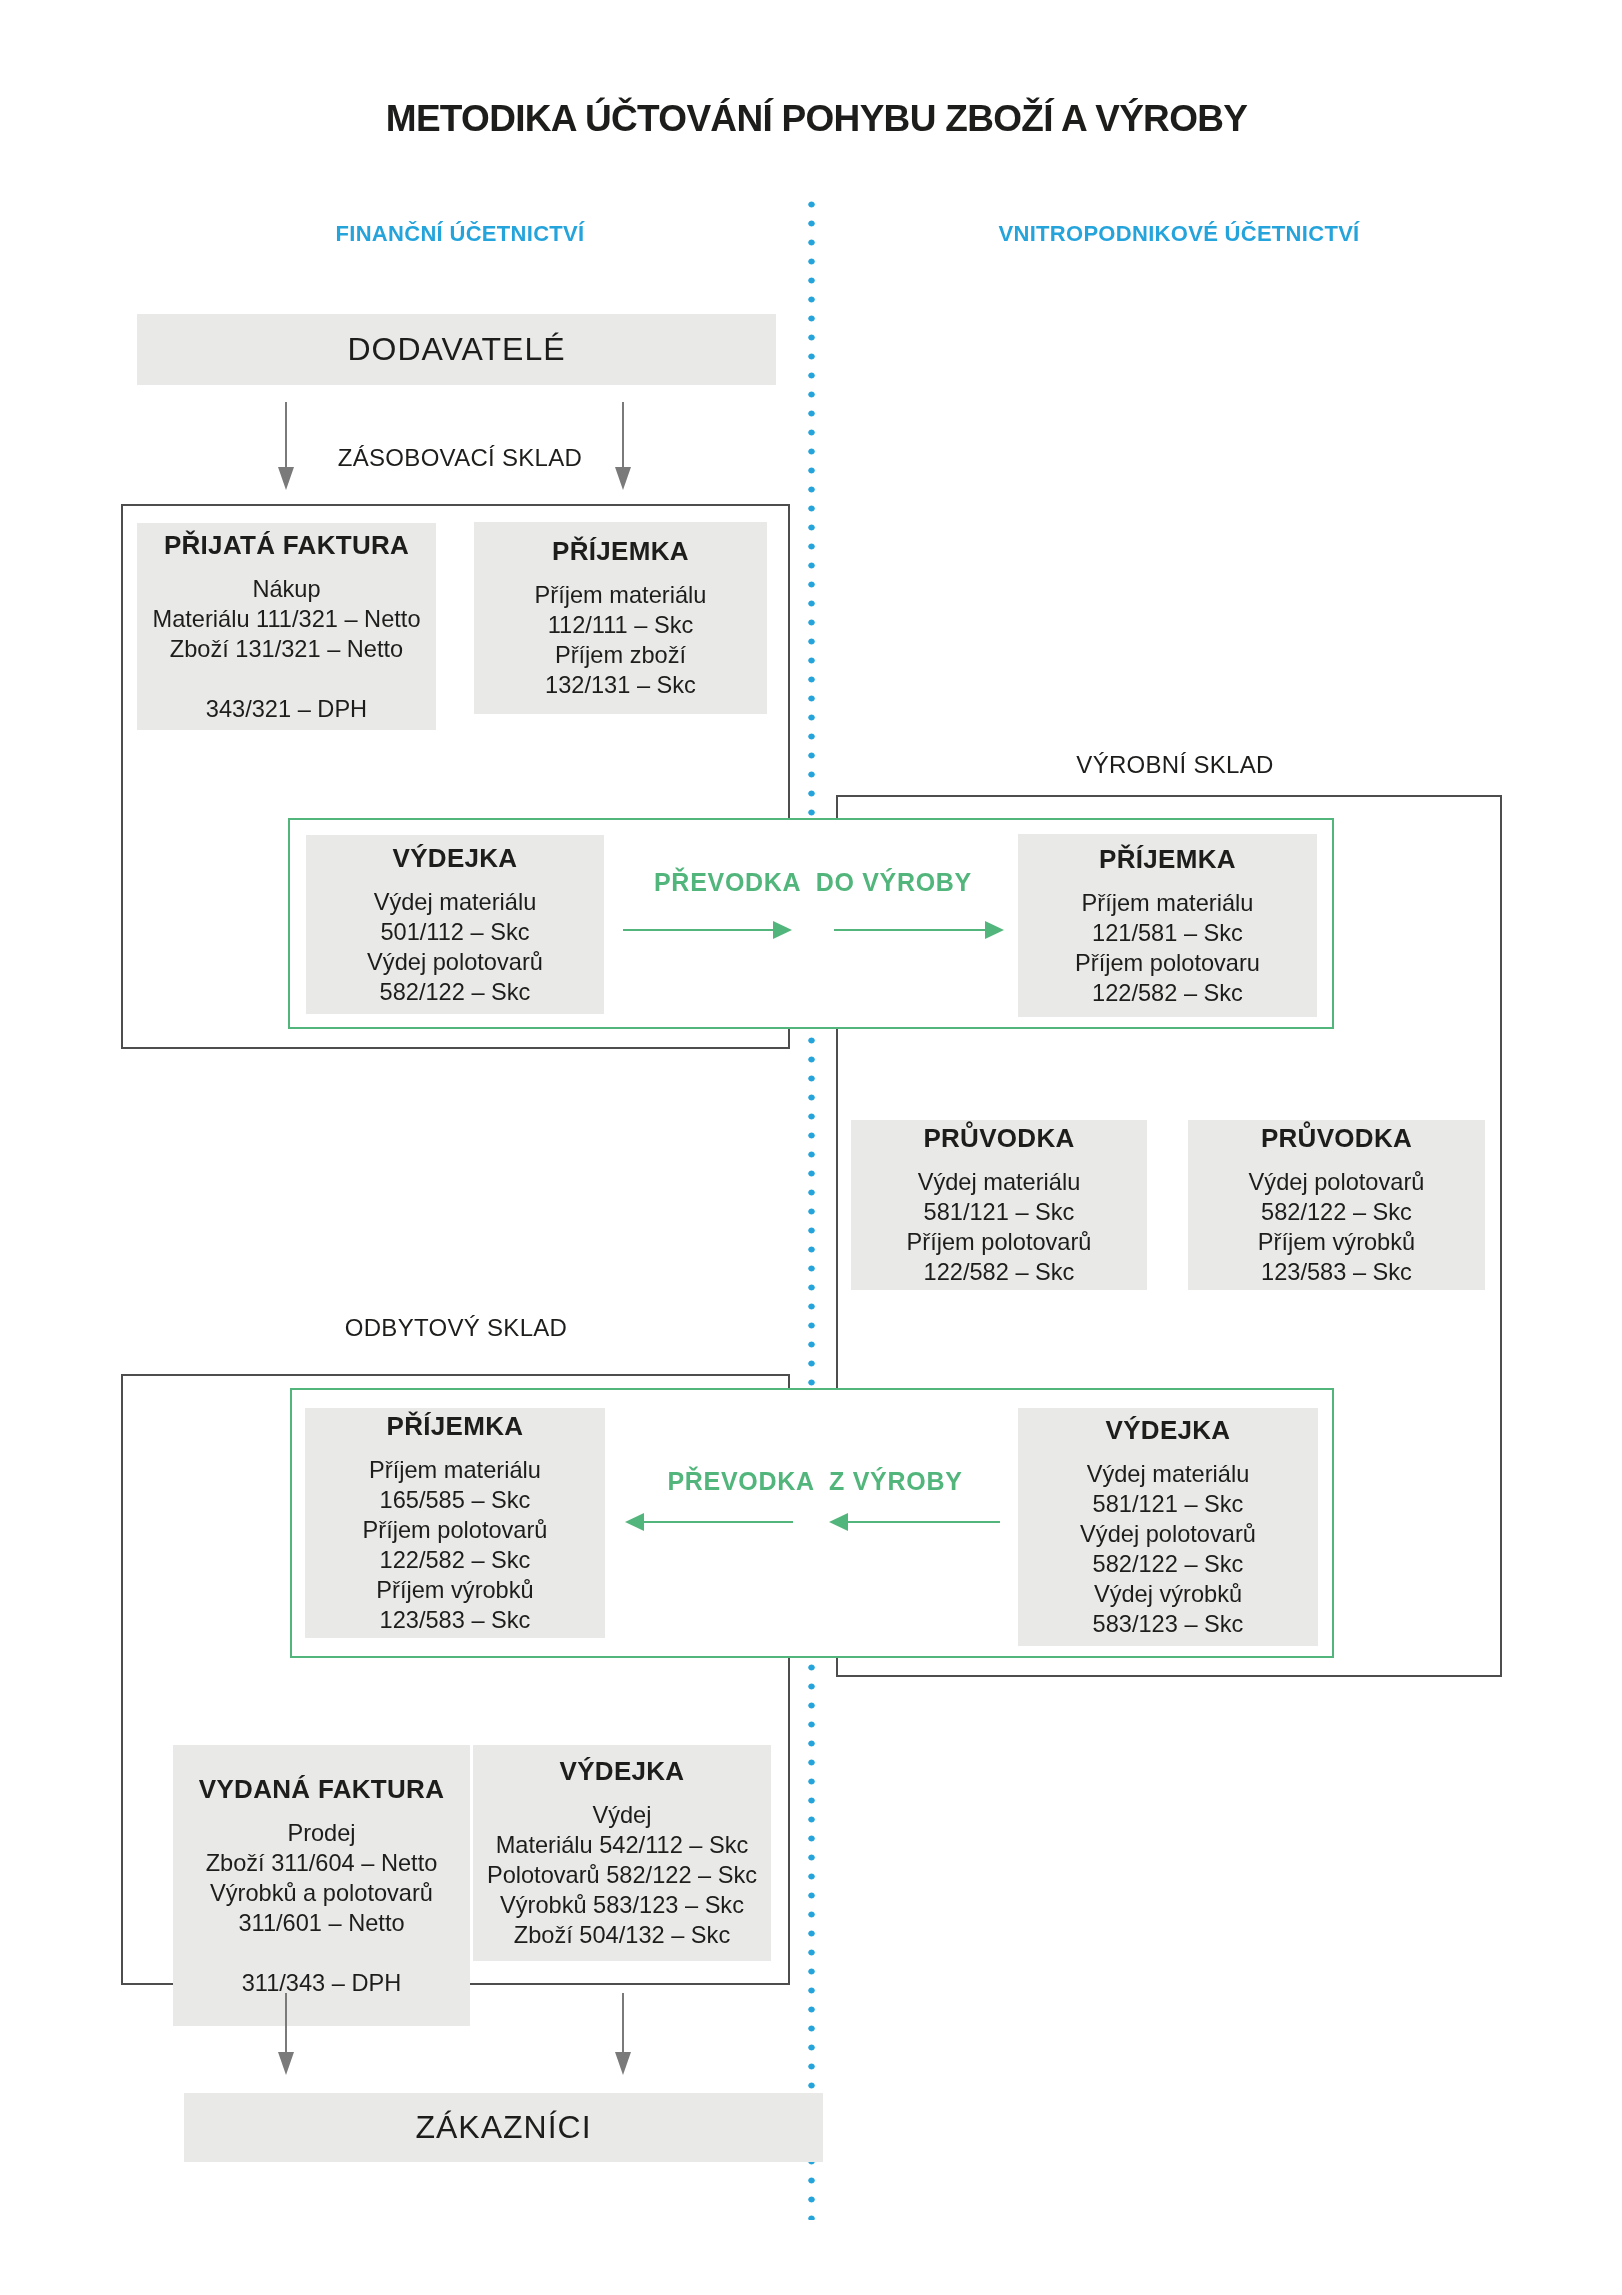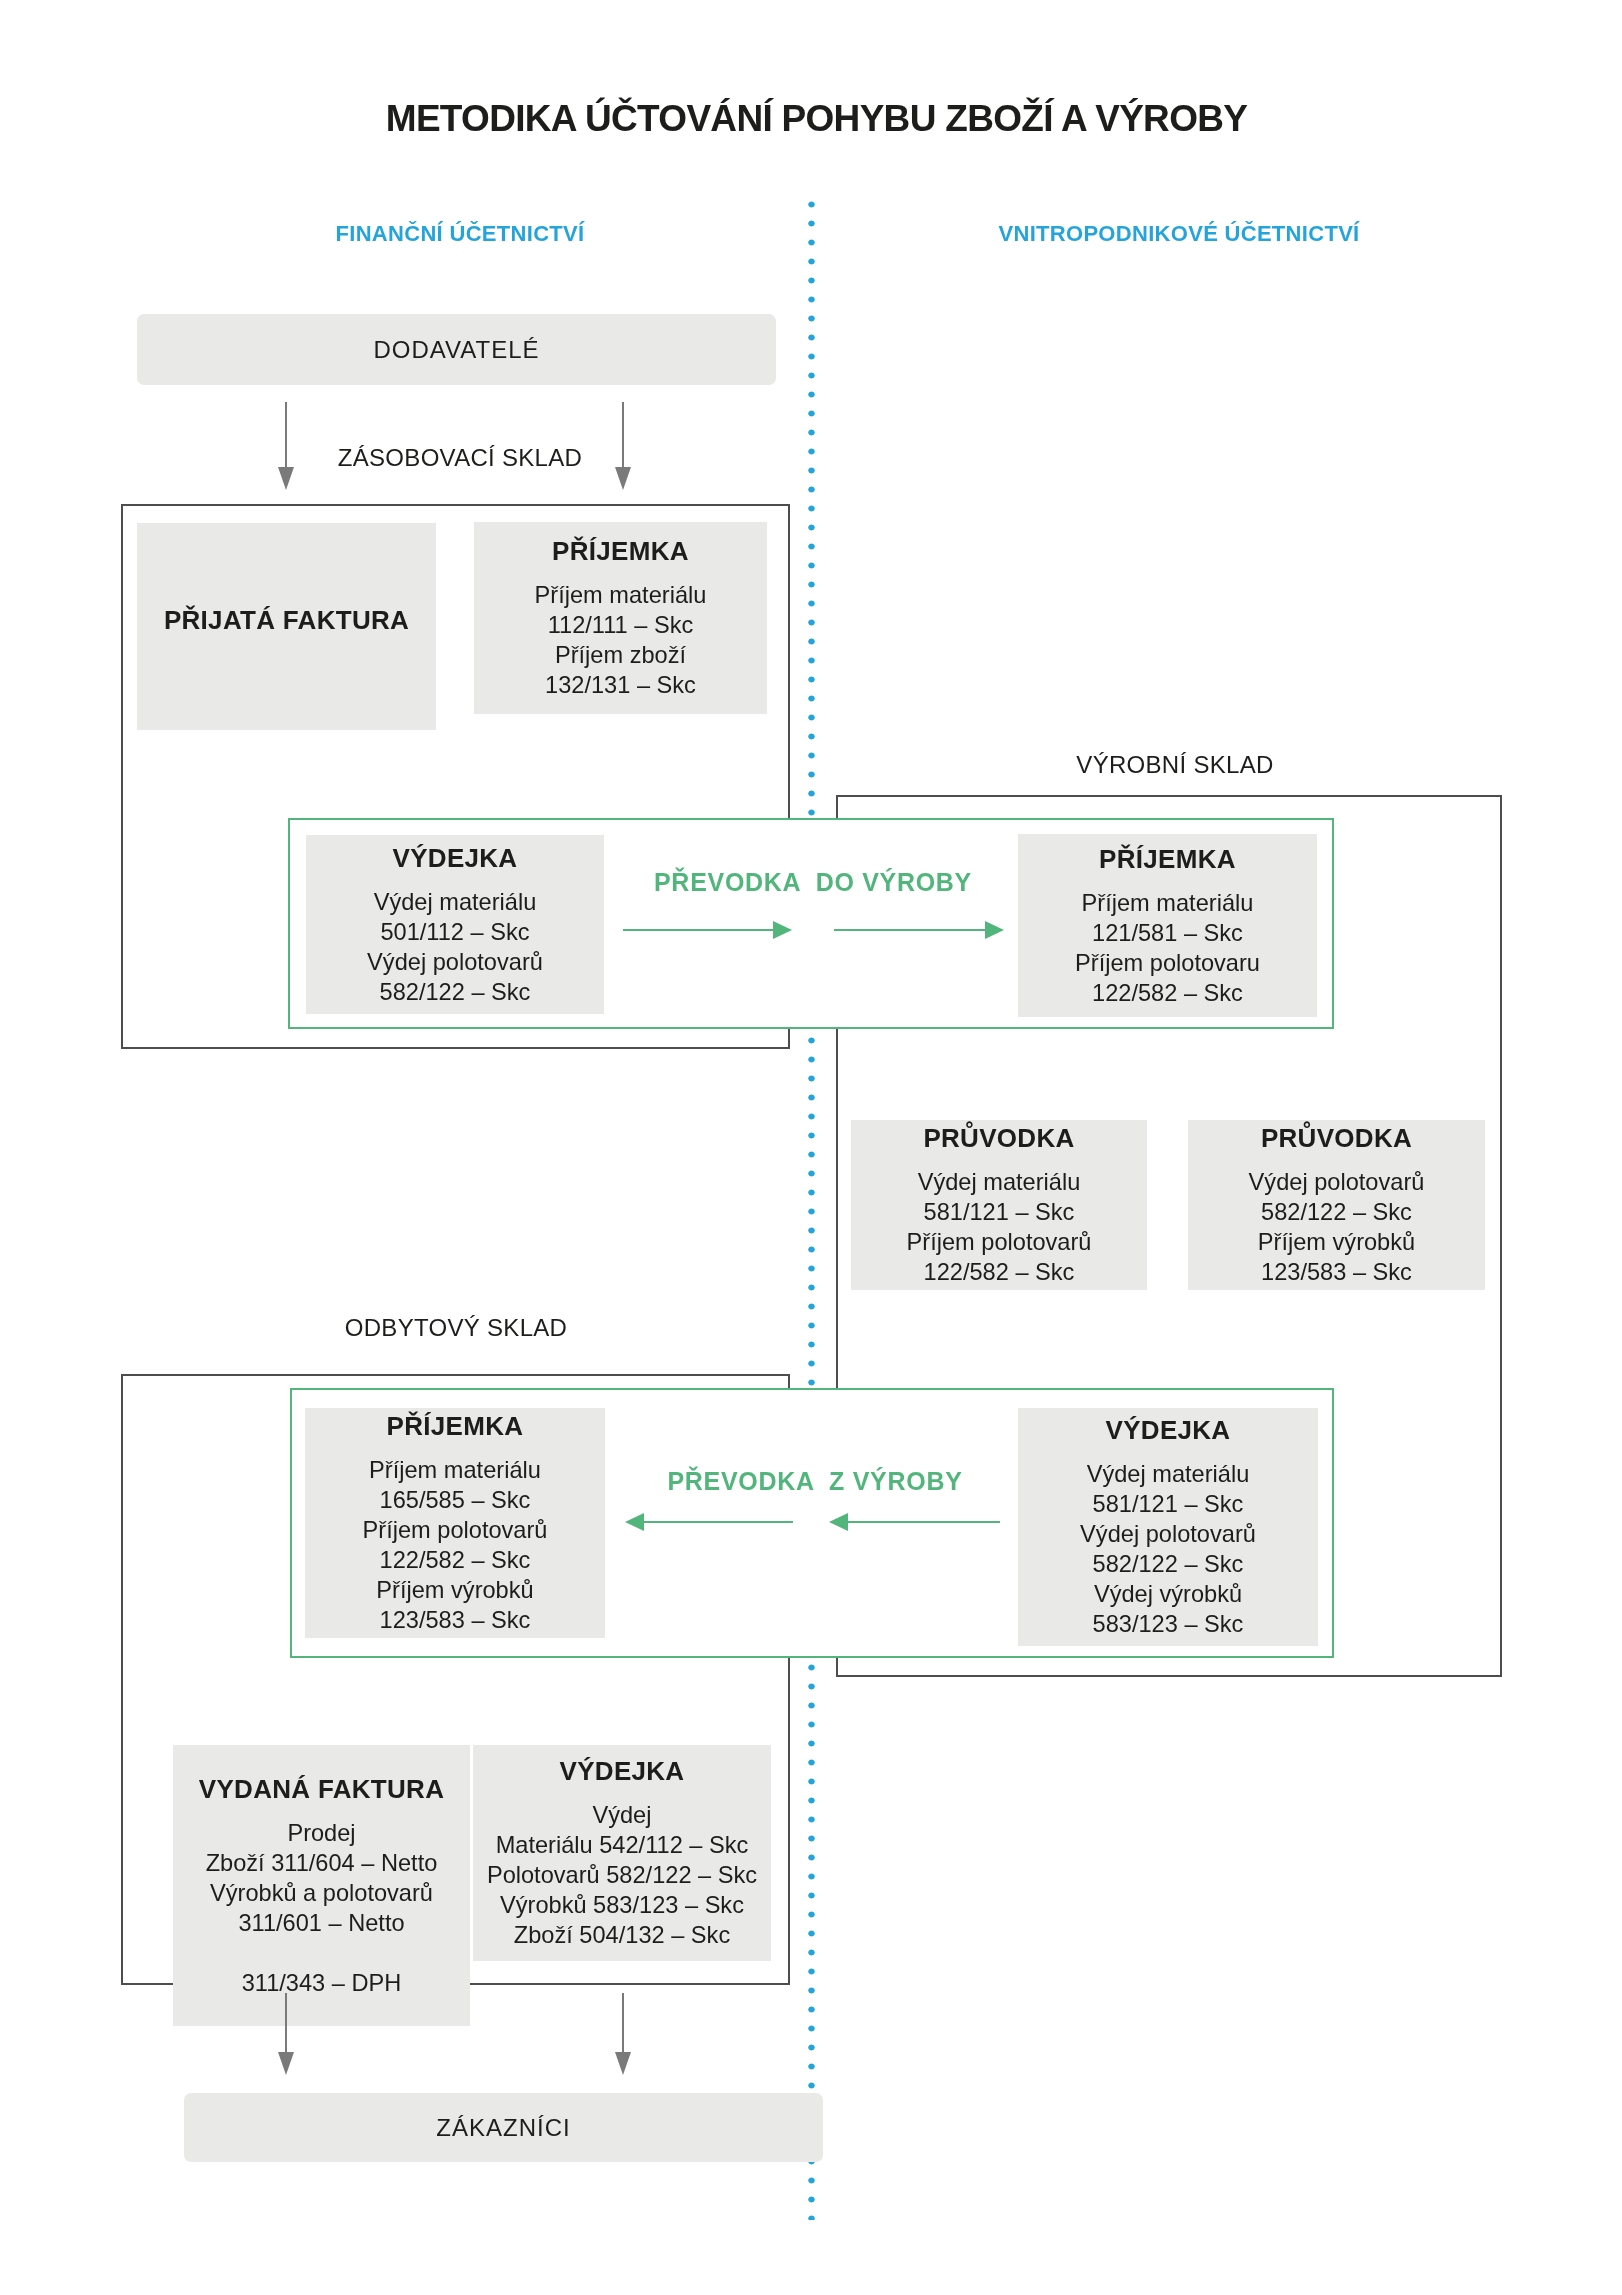--- a/index.html
+++ b/index.html
@@ -23,21 +23,21 @@
     position:absolute;width:406px;text-align:center;top:221px;
     font-size:22px;font-weight:bold;color:var(--blue);letter-spacing:0.3px;z-index:3;
   }
   .divider{
     position:absolute;left:808px;top:195px;width:6.5px;height:2025px;z-index:1;
     background-image:radial-gradient(circle closest-side,var(--blue) 2.7px,rgba(37,164,220,0) 3.3px);
     background-size:6.5px 19px;background-repeat:repeat-y;background-position:center top;
   }
   .endpoint{
     position:absolute;background:var(--graybox);display:flex;align-items:center;justify-content:center;
-    font-size:24px;letter-spacing:1px;z-index:3;border-radius:7px;
+    font-size:32px;letter-spacing:1px;z-index:3;
   }
   .plain-label{
     position:absolute;width:406px;text-align:center;font-size:24px;letter-spacing:0.3px;z-index:3;
   }
   .frame{position:absolute;border:2.6px solid var(--dark);background:#fff;z-index:1;}
   .greenframe{position:absolute;border:2.6px solid var(--green);background:#fff;z-index:2;}
   .card{
     position:absolute;background:var(--graybox);z-index:3;
     display:flex;flex-direction:column;align-items:center;justify-content:center;
   }
@@ -92,20 +92,27 @@
     <div class="varrow-shaft"></div>
     <div class="varrow-head"></div>
   </div>
 
   <div class="plain-label" style="left:257px;top:444px;">ZÁSOBOVACÍ SKLAD</div>
 
   <div class="frame" style="left:121px;top:504px;width:665px;height:541px;"></div>
 
   <div class="card" style="left:137px;top:523px;width:299px;height:207px;">
     <div class="card-title">PŘIJATÁ FAKTURA</div>
+    <div class="card-lines">
+        <div class="card-line">Nákup</div>
+        <div class="card-line">Materiálu 111/321 – Netto</div>
+        <div class="card-line">Zboží 131/321 – Netto</div>
+        <div class="card-line"></div>
+        <div class="card-line">343/321 – DPH</div>
+      </div>
   </div>
 
   <div class="card" style="left:474px;top:522px;width:293px;height:192px;">
     <div class="card-title">PŘÍJEMKA</div>
     <div class="card-lines">
         <div class="card-line">Příjem materiálu</div>
         <div class="card-line">112/111 – Skc</div>
         <div class="card-line">Příjem zboží</div>
         <div class="card-line">132/131 – Skc</div>
       </div>

